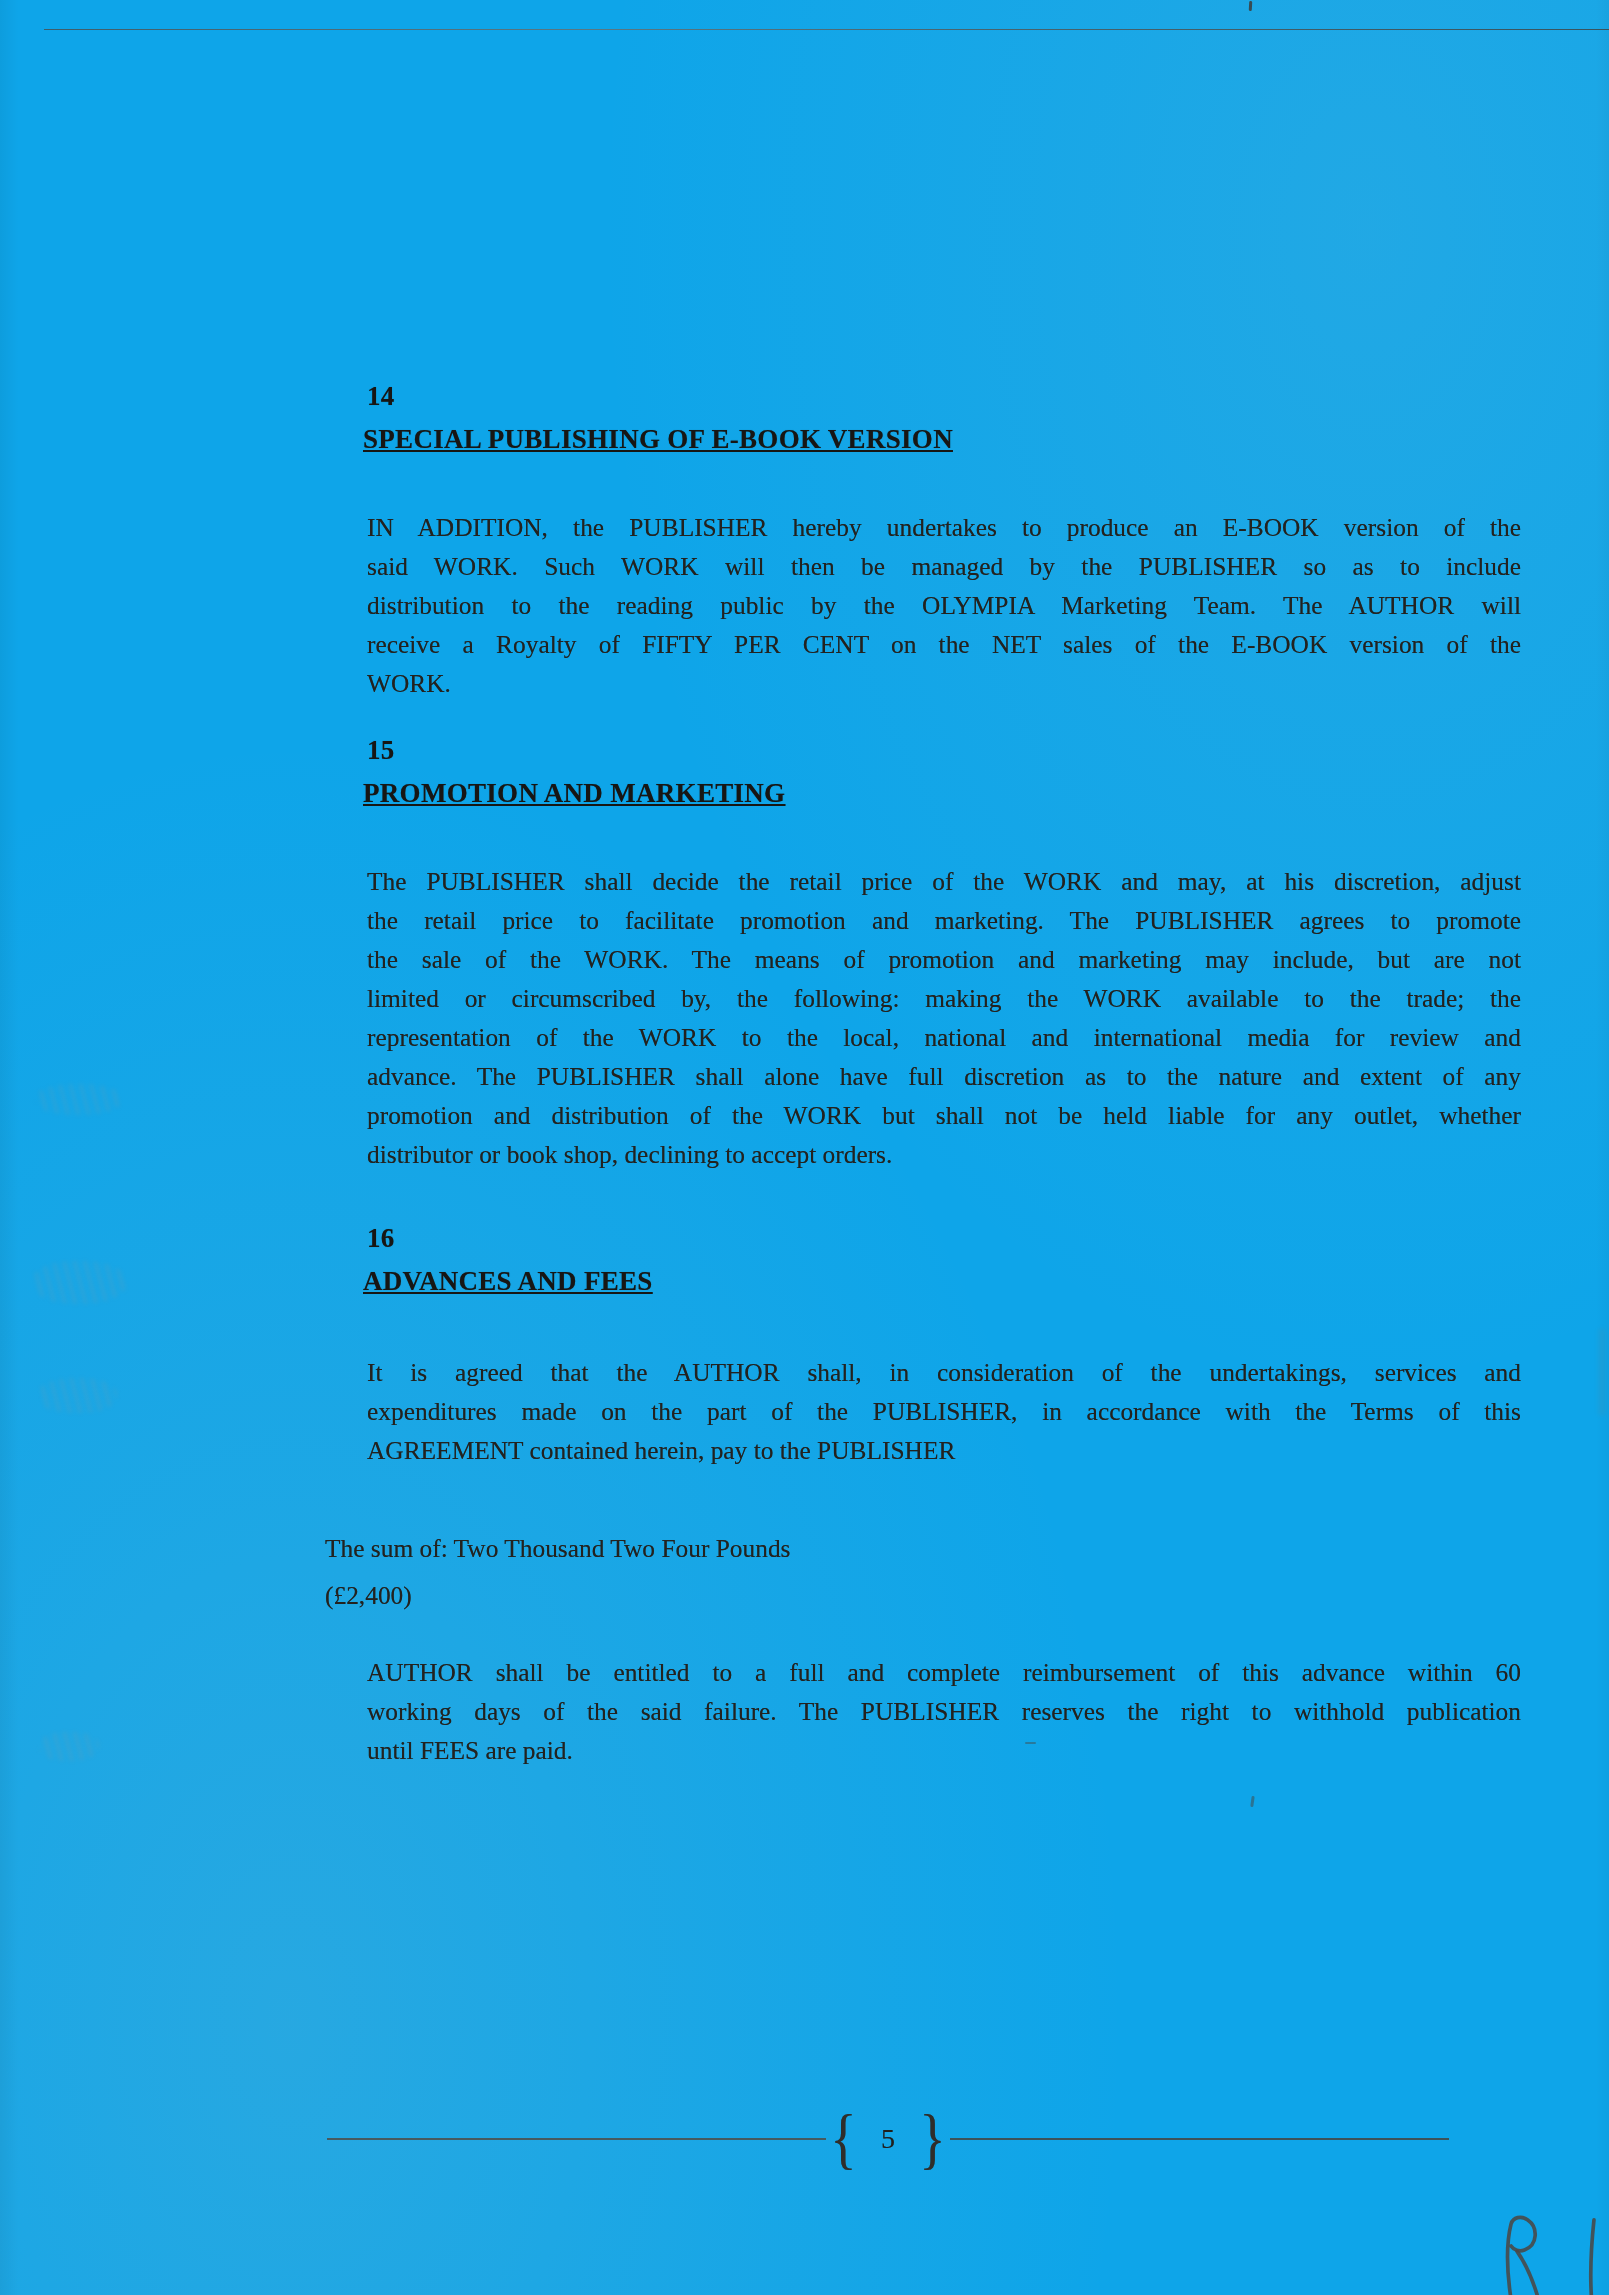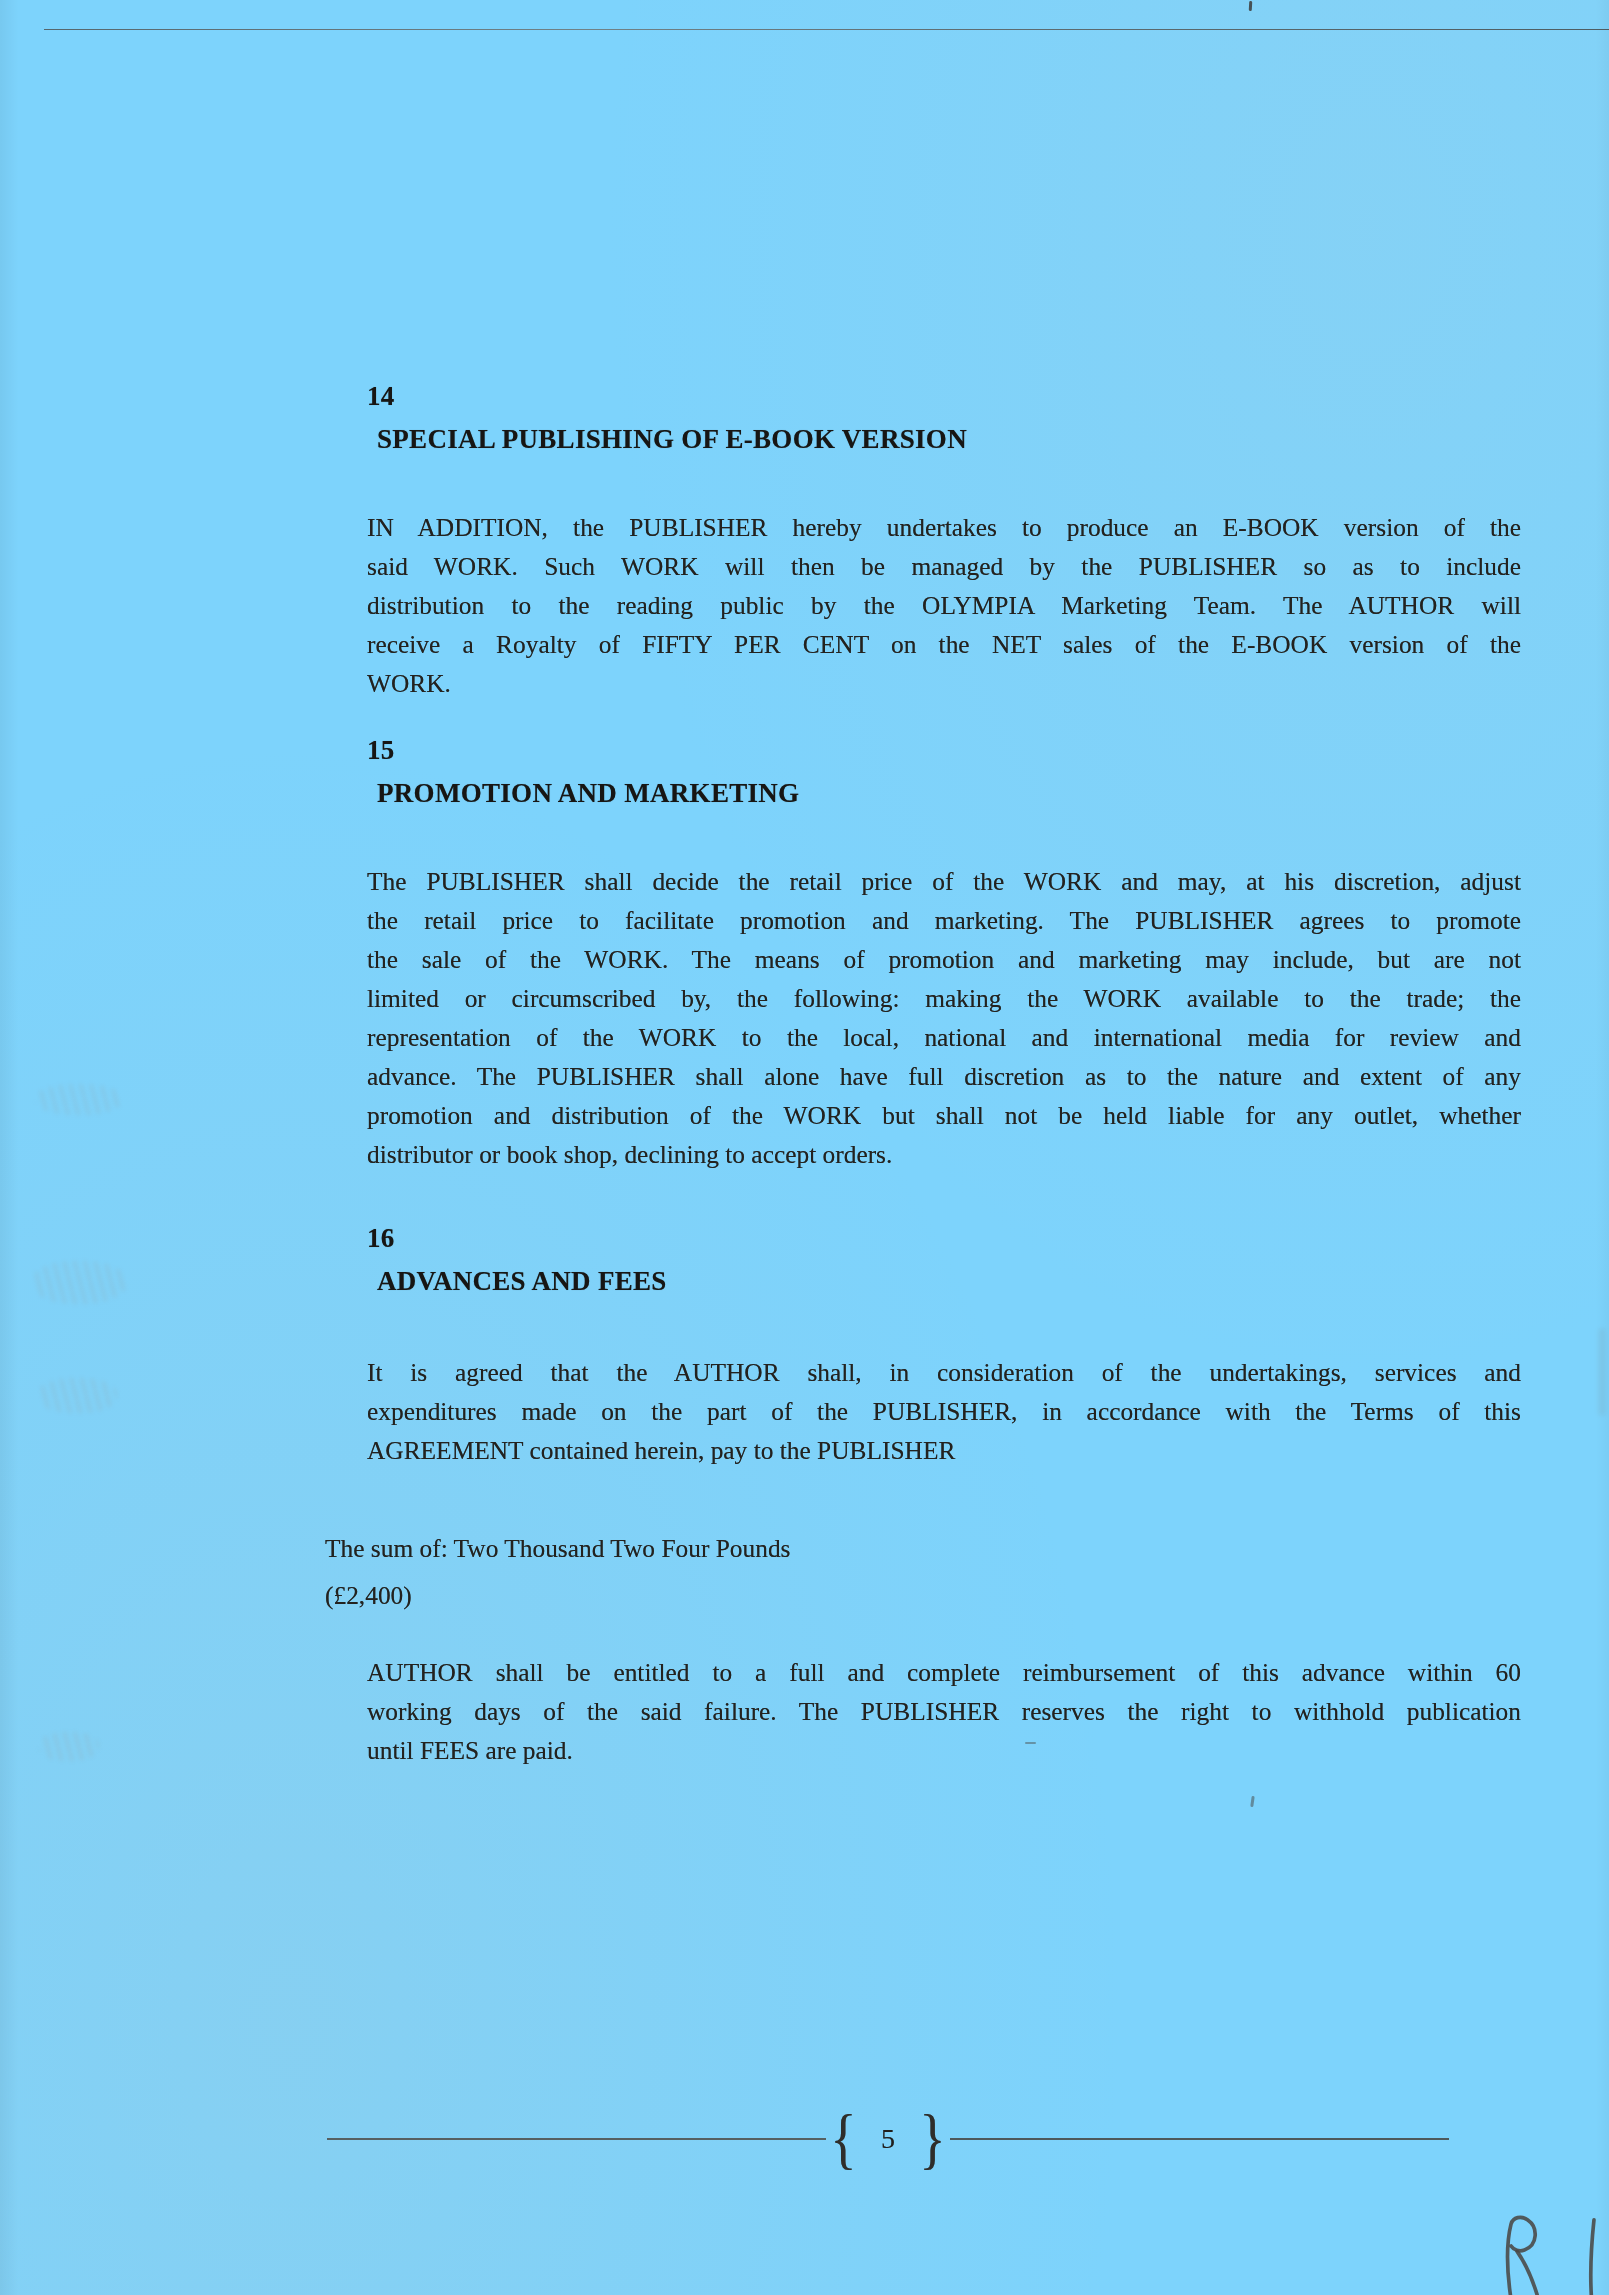--- a/index.html
+++ b/index.html
@@ -5,21 +5,21 @@
   html, body {
     margin: 0;
     padding: 0;
     background: #e9e8e4;
   }
   .page {
     position: relative;
     width: 1609px;
     height: 2295px;
     margin: 0 auto;
-    background: #7dd3fc;
+    background: #0ea5e9;
     overflow: hidden;
     font-family: "Liberation Serif", serif;
     color: #201f1d;
   }
   
   .page::before {
     content: "";
     position: absolute;
     inset: 0;
     background:
@@ -62,27 +62,28 @@
     position: absolute;
     left: 42px;
     font-size: 27px;
     font-weight: bold;
     letter-spacing: 0.3px;
     color: #171614;
     text-shadow: 0 0 0.7px rgba(23,22,20,0.45);
   }
   .section-title {
     position: absolute;
-    left: 52px;
+    left: 38px;
     font-size: 27px;
     font-weight: bold;
     letter-spacing: 0.3px;
     color: #171614;
     text-shadow: 0 0 0.7px rgba(23,22,20,0.45);
     white-space: nowrap;
+    text-decoration: underline;
   }
 
   .paragraph {
     position: absolute;
     left: 0;
     width: 1154px;
     font-size: 25.4px;
     line-height: 39px;
     color: #23221f;
     text-shadow: 0 0 0.5px rgba(35,34,31,0.55);

